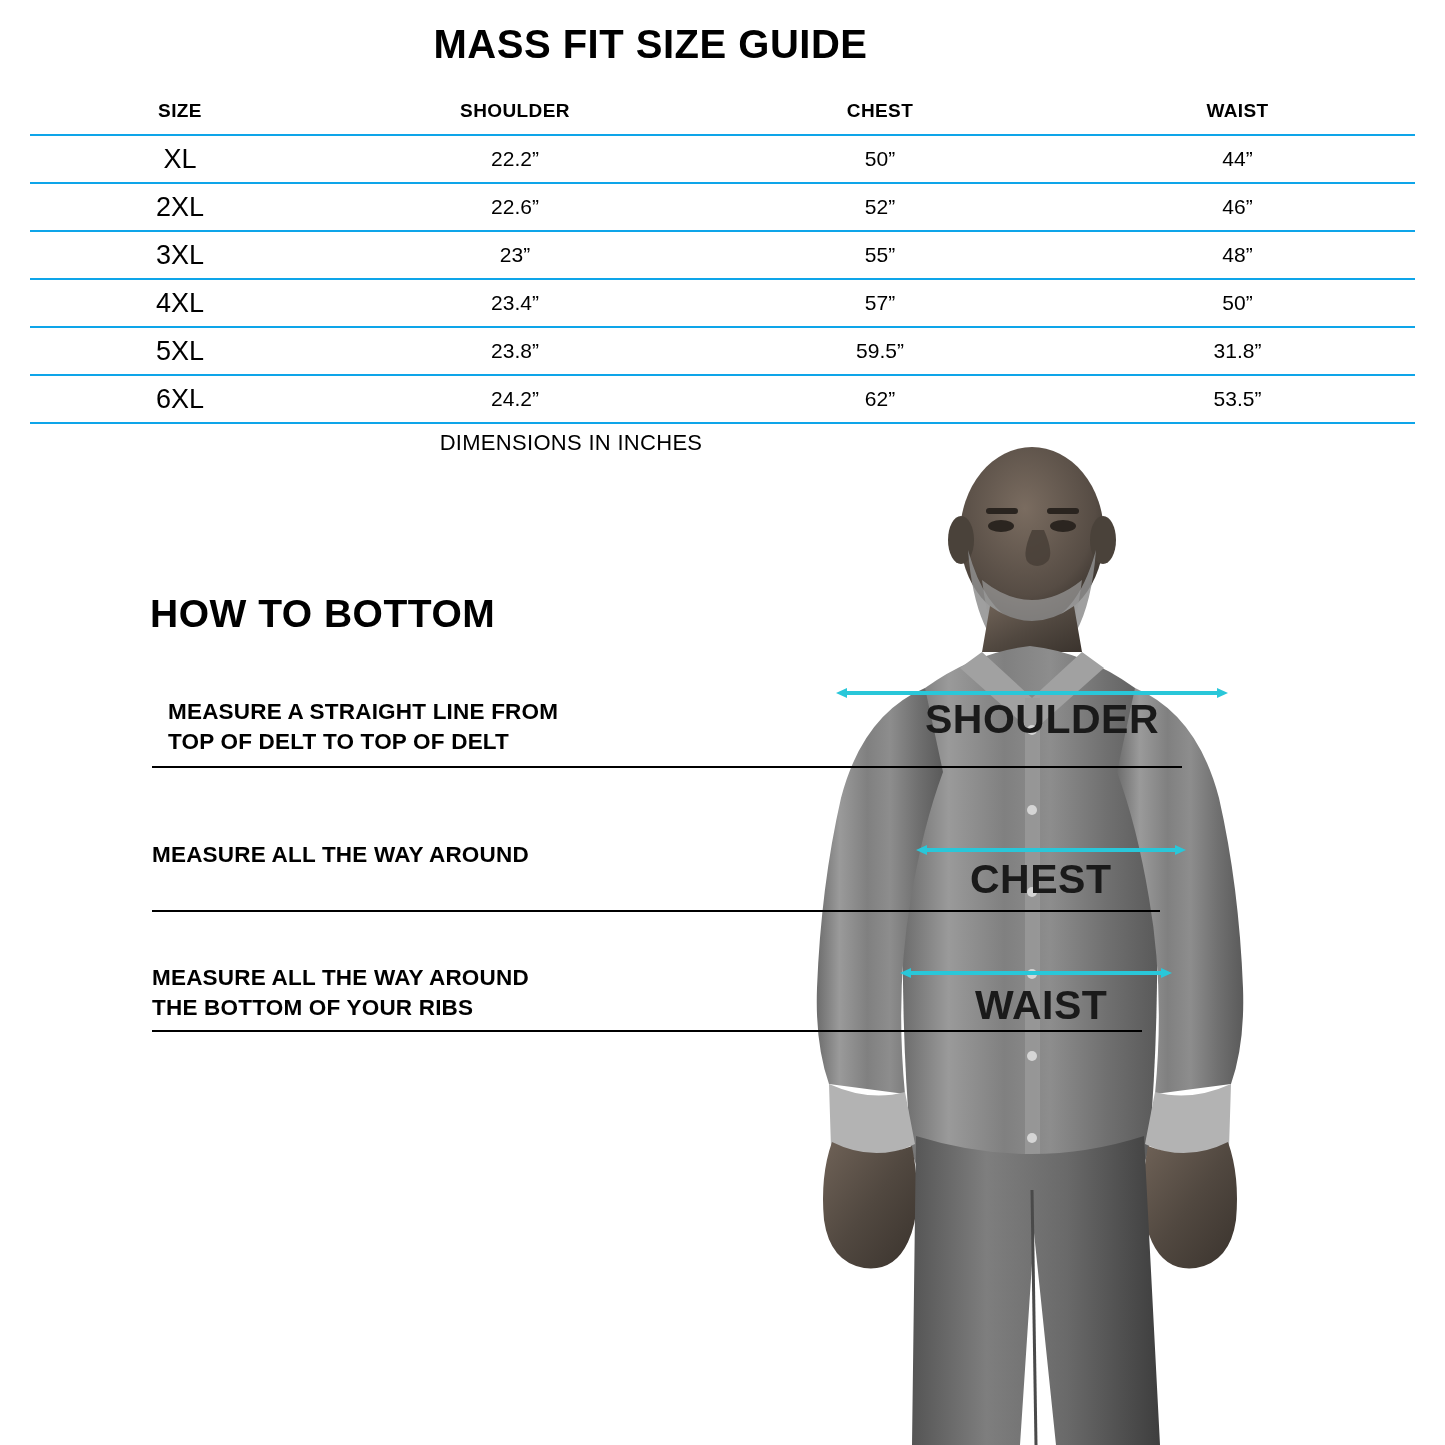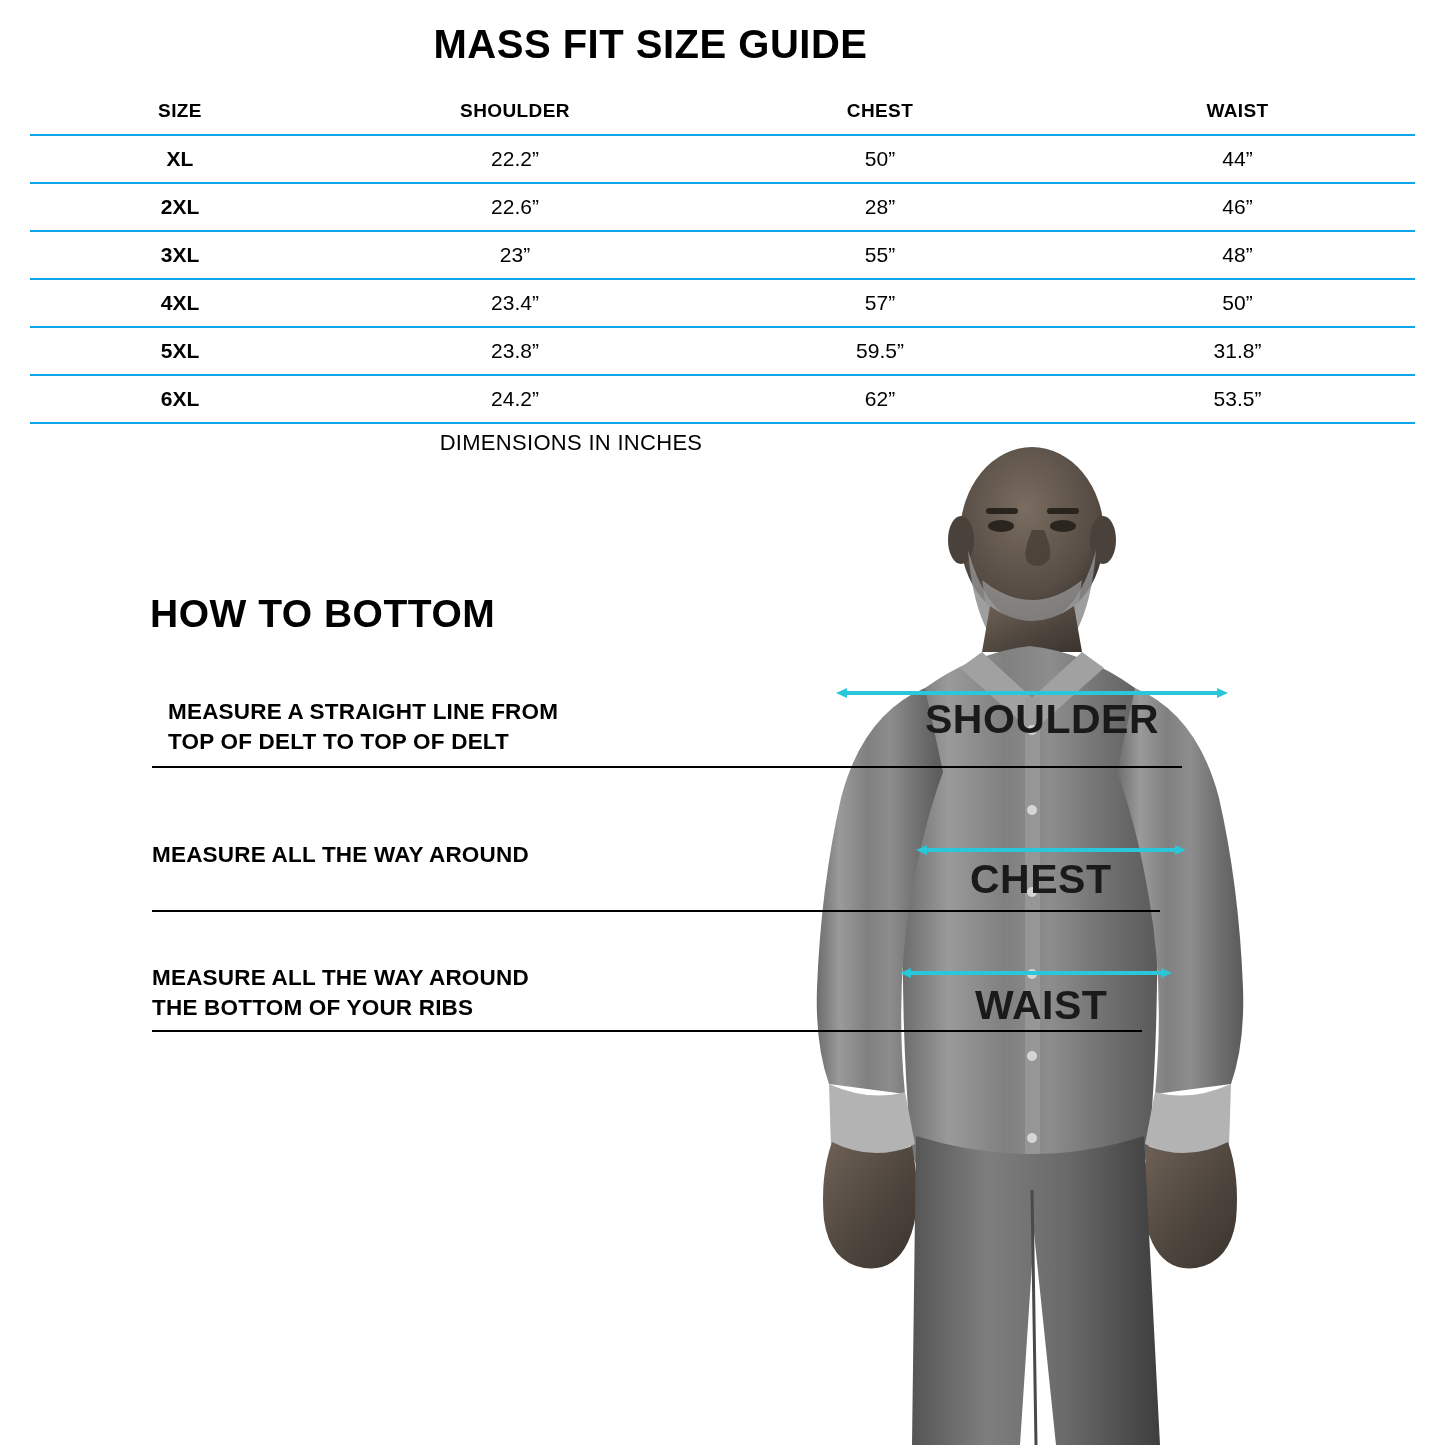--- a/index.html
+++ b/index.html
@@ -48,22 +48,22 @@
     vertical-align: middle;
     font-size: 19px;
   }
   .size-table th {
     font-weight: bold;
     font-size: 19px;
     letter-spacing: 0.4px;
     border-top: none;
   }
   .size-table td.size-cell {
-    font-weight: bold;
-    font-size: 21px;
+    font-weight: normal;
+    font-size: 27px;
   }
   .size-table td {
     font-weight: normal;
     font-size: 21px;
   }
   .size-table col.c1 { width: 300px; }
   .size-table col.c2 { width: 370px; }
   .size-table col.c3 { width: 360px; }
   .size-table col.c4 { width: 355px; }
 
@@ -183,21 +183,21 @@
     <tbody>
       <tr>
         <td class="size-cell">XL</td>
         <td>22.2”</td>
         <td>50”</td>
         <td>44”</td>
       </tr>
       <tr>
         <td class="size-cell">2XL</td>
         <td>22.6”</td>
-        <td>28”</td>
+        <td>52”</td>
         <td>46”</td>
       </tr>
       <tr>
         <td class="size-cell">3XL</td>
         <td>23”</td>
         <td>55”</td>
         <td>48”</td>
       </tr>
       <tr>
         <td class="size-cell">4XL</td>

